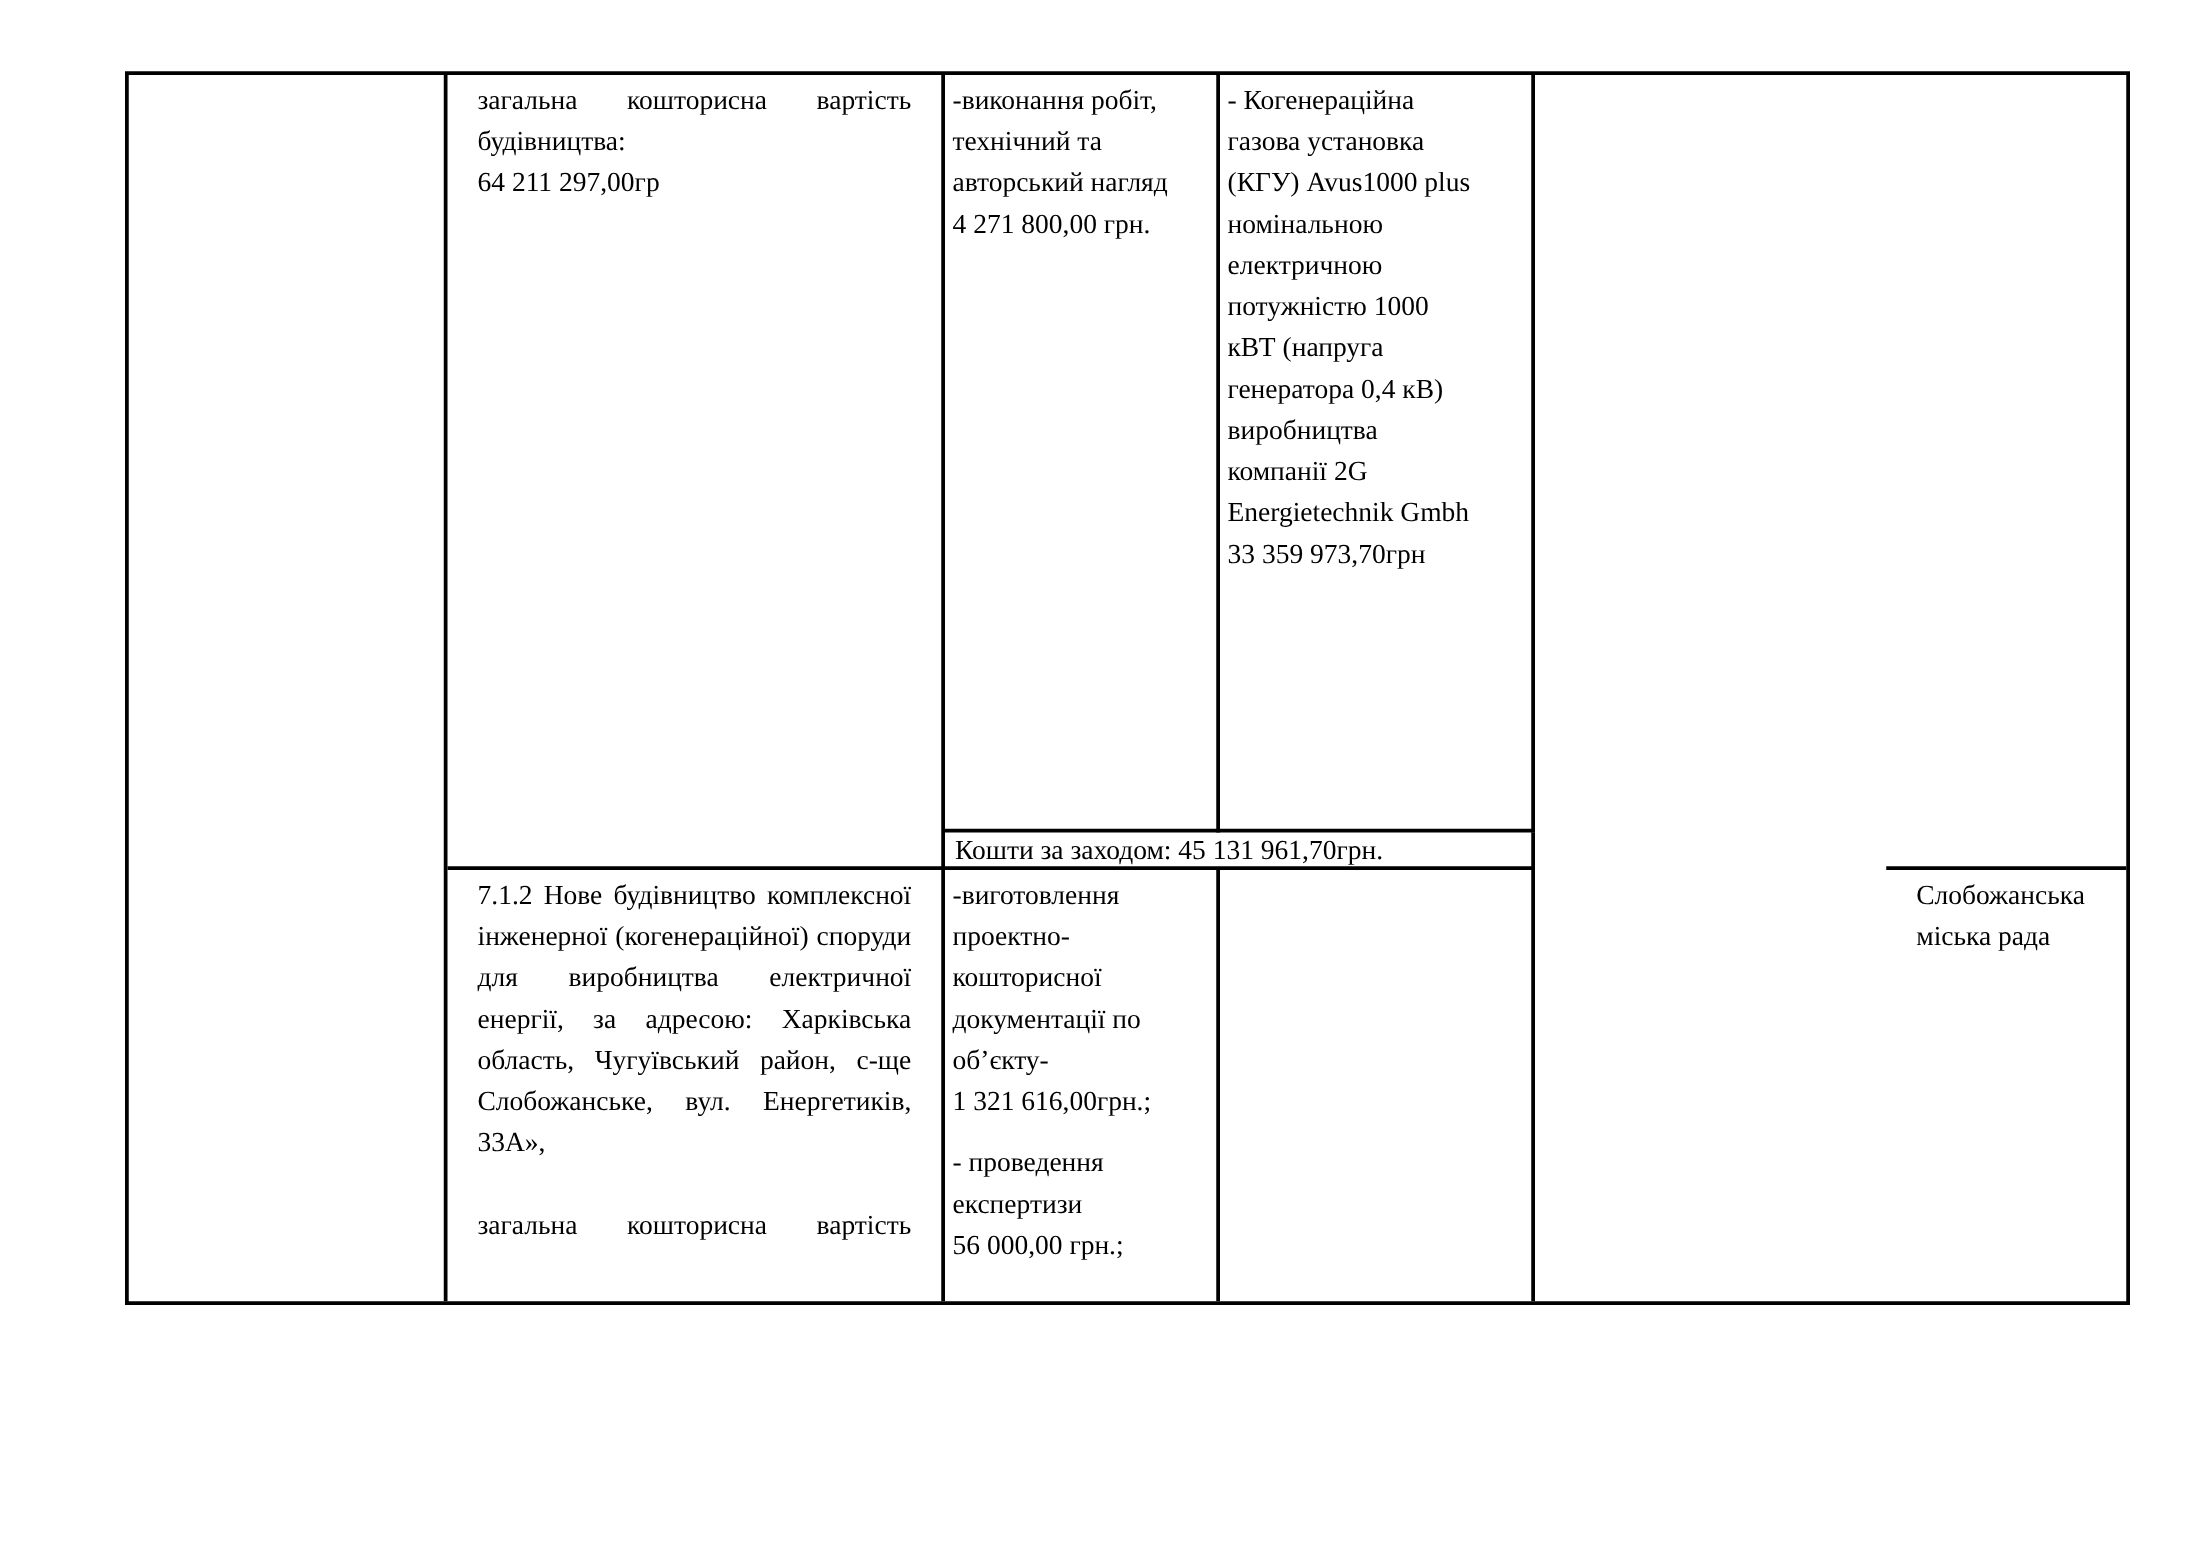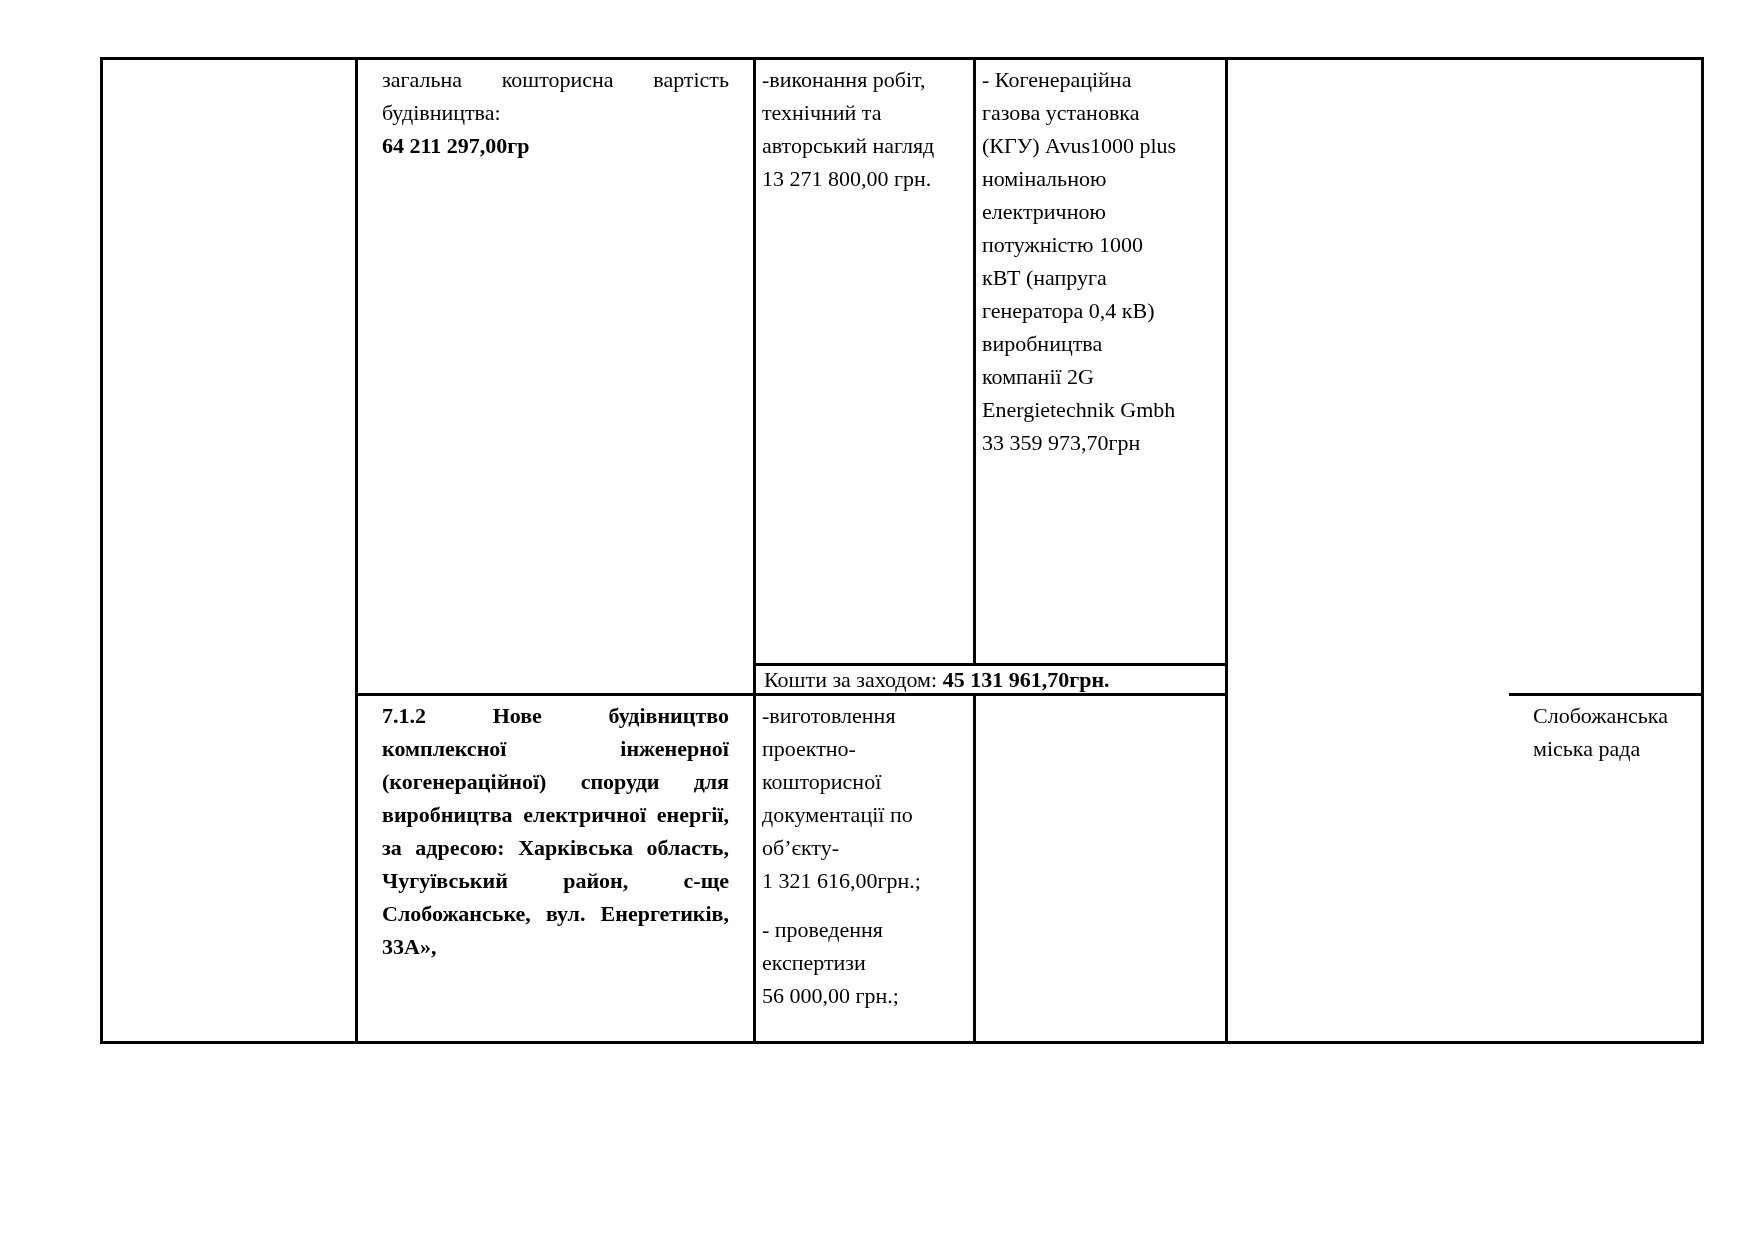--- a/index.html
+++ b/index.html
@@ -18,21 +18,21 @@
   }
   .cell{
     box-sizing:border-box;
     padding:3px 24px;
     font-size:22px;
     line-height:33px;
     overflow:hidden;
   }
   .cell p{margin:0}
   .pre{white-space:pre-line}
-  .bold{font-weight:bold}
+  .bold{font-weight:normal}
   .just{text-align:justify}
   .just-last{text-align:justify;text-align-last:justify;-moz-text-align-last:justify}
   .br{border-right:3px solid #000}
   .bb{border-bottom:3px solid #000}
   .narrow{padding:3px 6px}
   .pad-top{}
   .gap{margin-top:33px !important}
   .gap-sm{margin-top:16px !important}
   .gap-lg{margin-top:37px !important}
   
@@ -58,21 +58,21 @@
 
   <div class="cell c2a br bb just">
     <p>загальна кошторисна вартість будівництва:</p>
     <p class="bold">64 211 297,00гр</p>
   </div>
 
   <div class="cell c3a br bb narrow">
     <p class="pre">-виконання робіт,
 технічний та
 авторський нагляд
-13 271 800,00 грн.</p>
+4 271 800,00 грн.</p>
   </div>
 
   <div class="cell c4a br bb narrow pad-top">
     <p class="pre">- Когенераційна
 газова установка
 (КГУ) Avus1000 plus
 номінальною
 електричною
 потужністю 1000
 кВТ (напруга
@@ -85,20 +85,21 @@
 
 
   <div class="cell c6a bb"></div>
 
   <div class="cell tot br bb">
     <span>Кошти за заходом: </span><span class="bold">45 131 961,70грн.</span>
   </div>
 
   <div class="cell c2b br">
     <p class="bold just">7.1.2 Нове будівництво комплексної інженерної (когенераційної) споруди для виробництва електричної енергії, за адресою: Харківська область, Чугуївський район, с-ще Слобожанське, вул. Енергетиків, 33А»,</p>
+    <p class="just-last gap">загальна кошторисна вартість</p>
   </div>
 
   <div class="cell c3b br narrow">
     <p class="pre">-виготовлення
 проектно-
 кошторисної
 документації по
 об’єкту-
 1 321 616,00грн.;</p>
     <p class="pre gap-sm">- проведення

